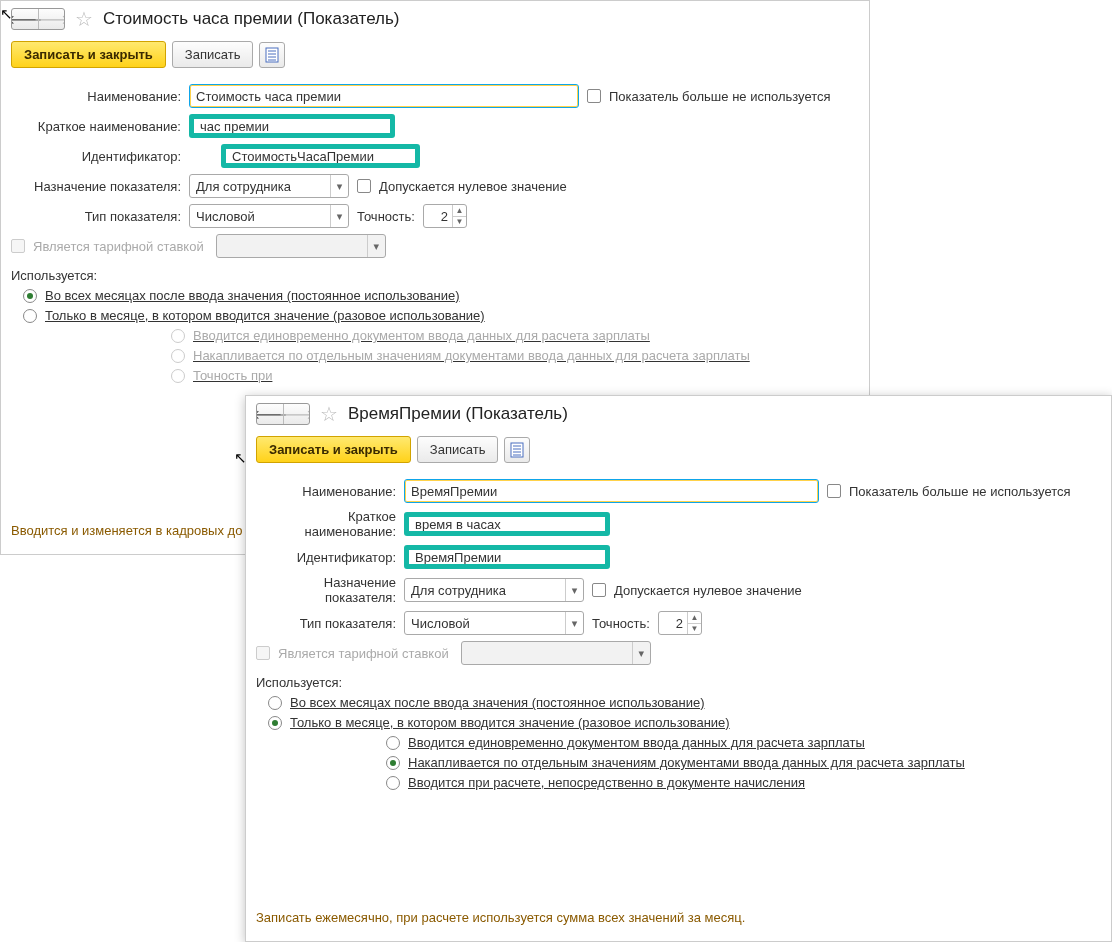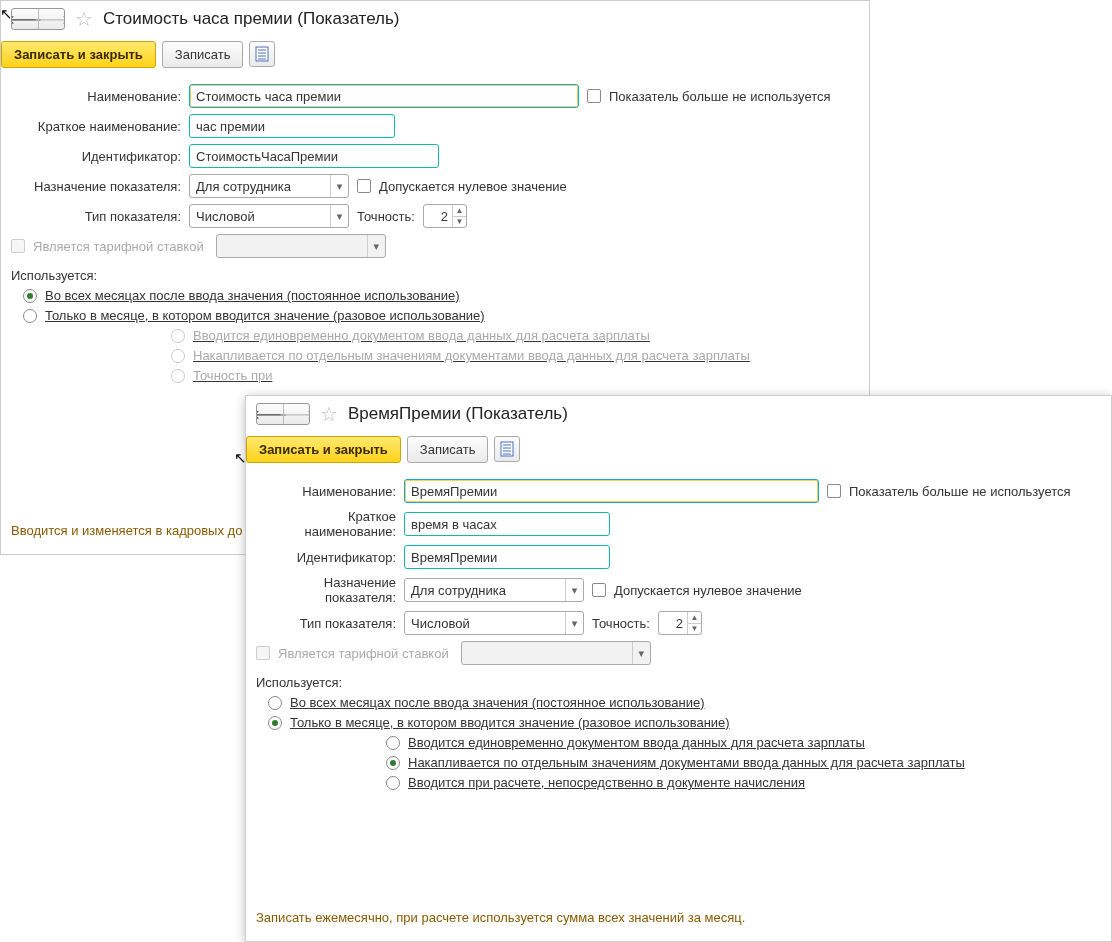--- a/index.html
+++ b/index.html
@@ -60,23 +60,23 @@
       color: #bbb;
       margin-left: 4px;
     }
     .title {
       font-size: 17px;
       color: #222;
       margin-left: 4px;
     }
     .toolbar {
       display: flex;
-      align-items: flex-start;
+      align-items: flex-end;
       gap: 6px;
-      padding: 4px 0 10px;
+      padding: 4px 10px 10px;
     }
     .btn {
       border: 1px solid #aaa;
       border-radius: 3px;
       padding: 5px 12px;
       font-size: 13px;
       background: linear-gradient(#fdfdfd,#eaeaea);
       cursor: pointer;
     }
     .btn.primary {
@@ -107,21 +107,21 @@
       margin: 6px 0;
       min-height: 24px;
     }
     .lbl {
       width: 170px;
       color: #333;
       flex-shrink: 0;
       text-align: right;
     }
     .input {
-      border: 1px solid #14b8a6;
+      border: 5px solid #14b8a6;
       border-radius: 3px;
       height: 24px;
       padding: 2px 6px;
       font-size: 13px;
       background: #fff;
       color: #333;
       outline: none;
     }
     .input.highlight {
       border: 1px solid #0ea5e9;
@@ -273,21 +273,21 @@
       <input class="input highlight" style="width: 390px;" value="Стоимость часа премии">
       <span class="chk"></span>
       <span>Показатель больше не используется</span>
     </div>
     <div class="row">
       <span class="lbl">Краткое наименование:</span>
       <input class="input" style="width: 206px;" value="час премии">
     </div>
     <div class="row">
       <span class="lbl">Идентификатор:</span>
-      <input class="input" style="width: 250px;" value="СтоимостьЧасаПремии">
+      <input class="input" style="width: 199px; margin-left: 32px;" value="СтоимостьЧасаПремии">
     </div>
     <div class="row">
       <span class="lbl">Назначение показателя:</span>
       <div class="select-wrap" style="width:160px">
         <span class="select-val">Для сотрудника</span>
         <span class="select-btn">▾</span>
       </div>
       <span class="chk"></span>
       <span>Допускается нулевое значение</span>
     </div>

